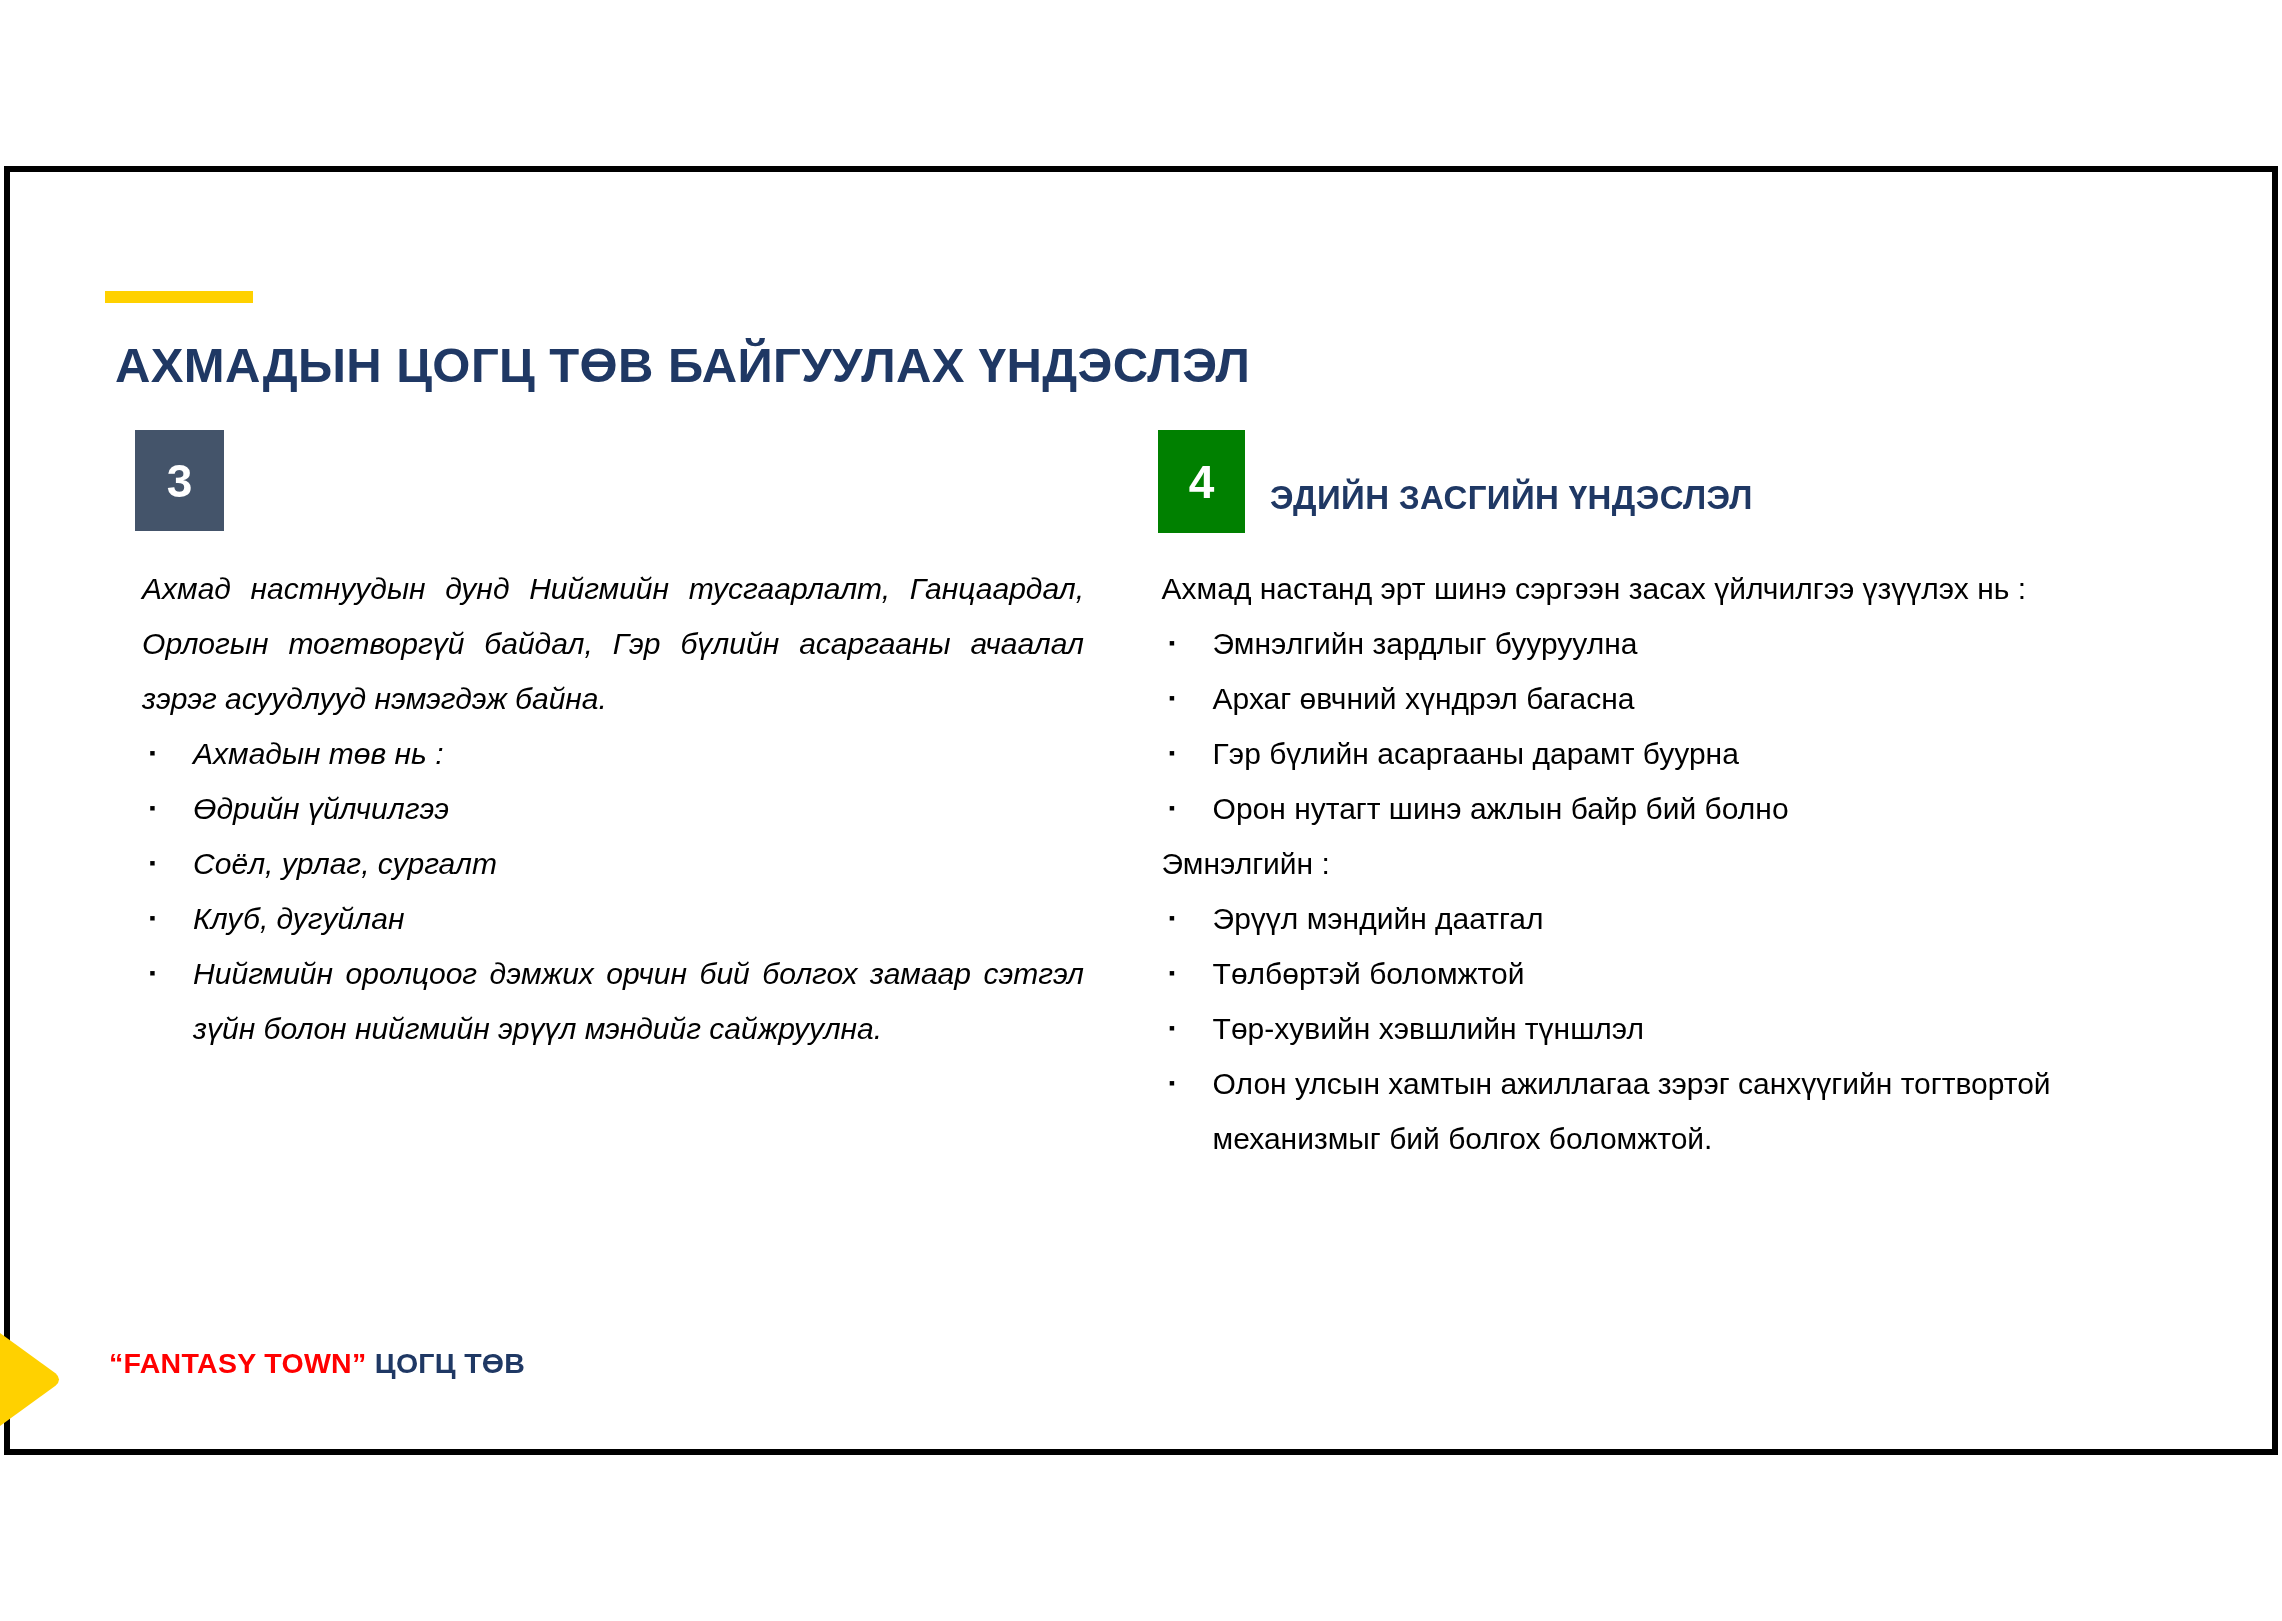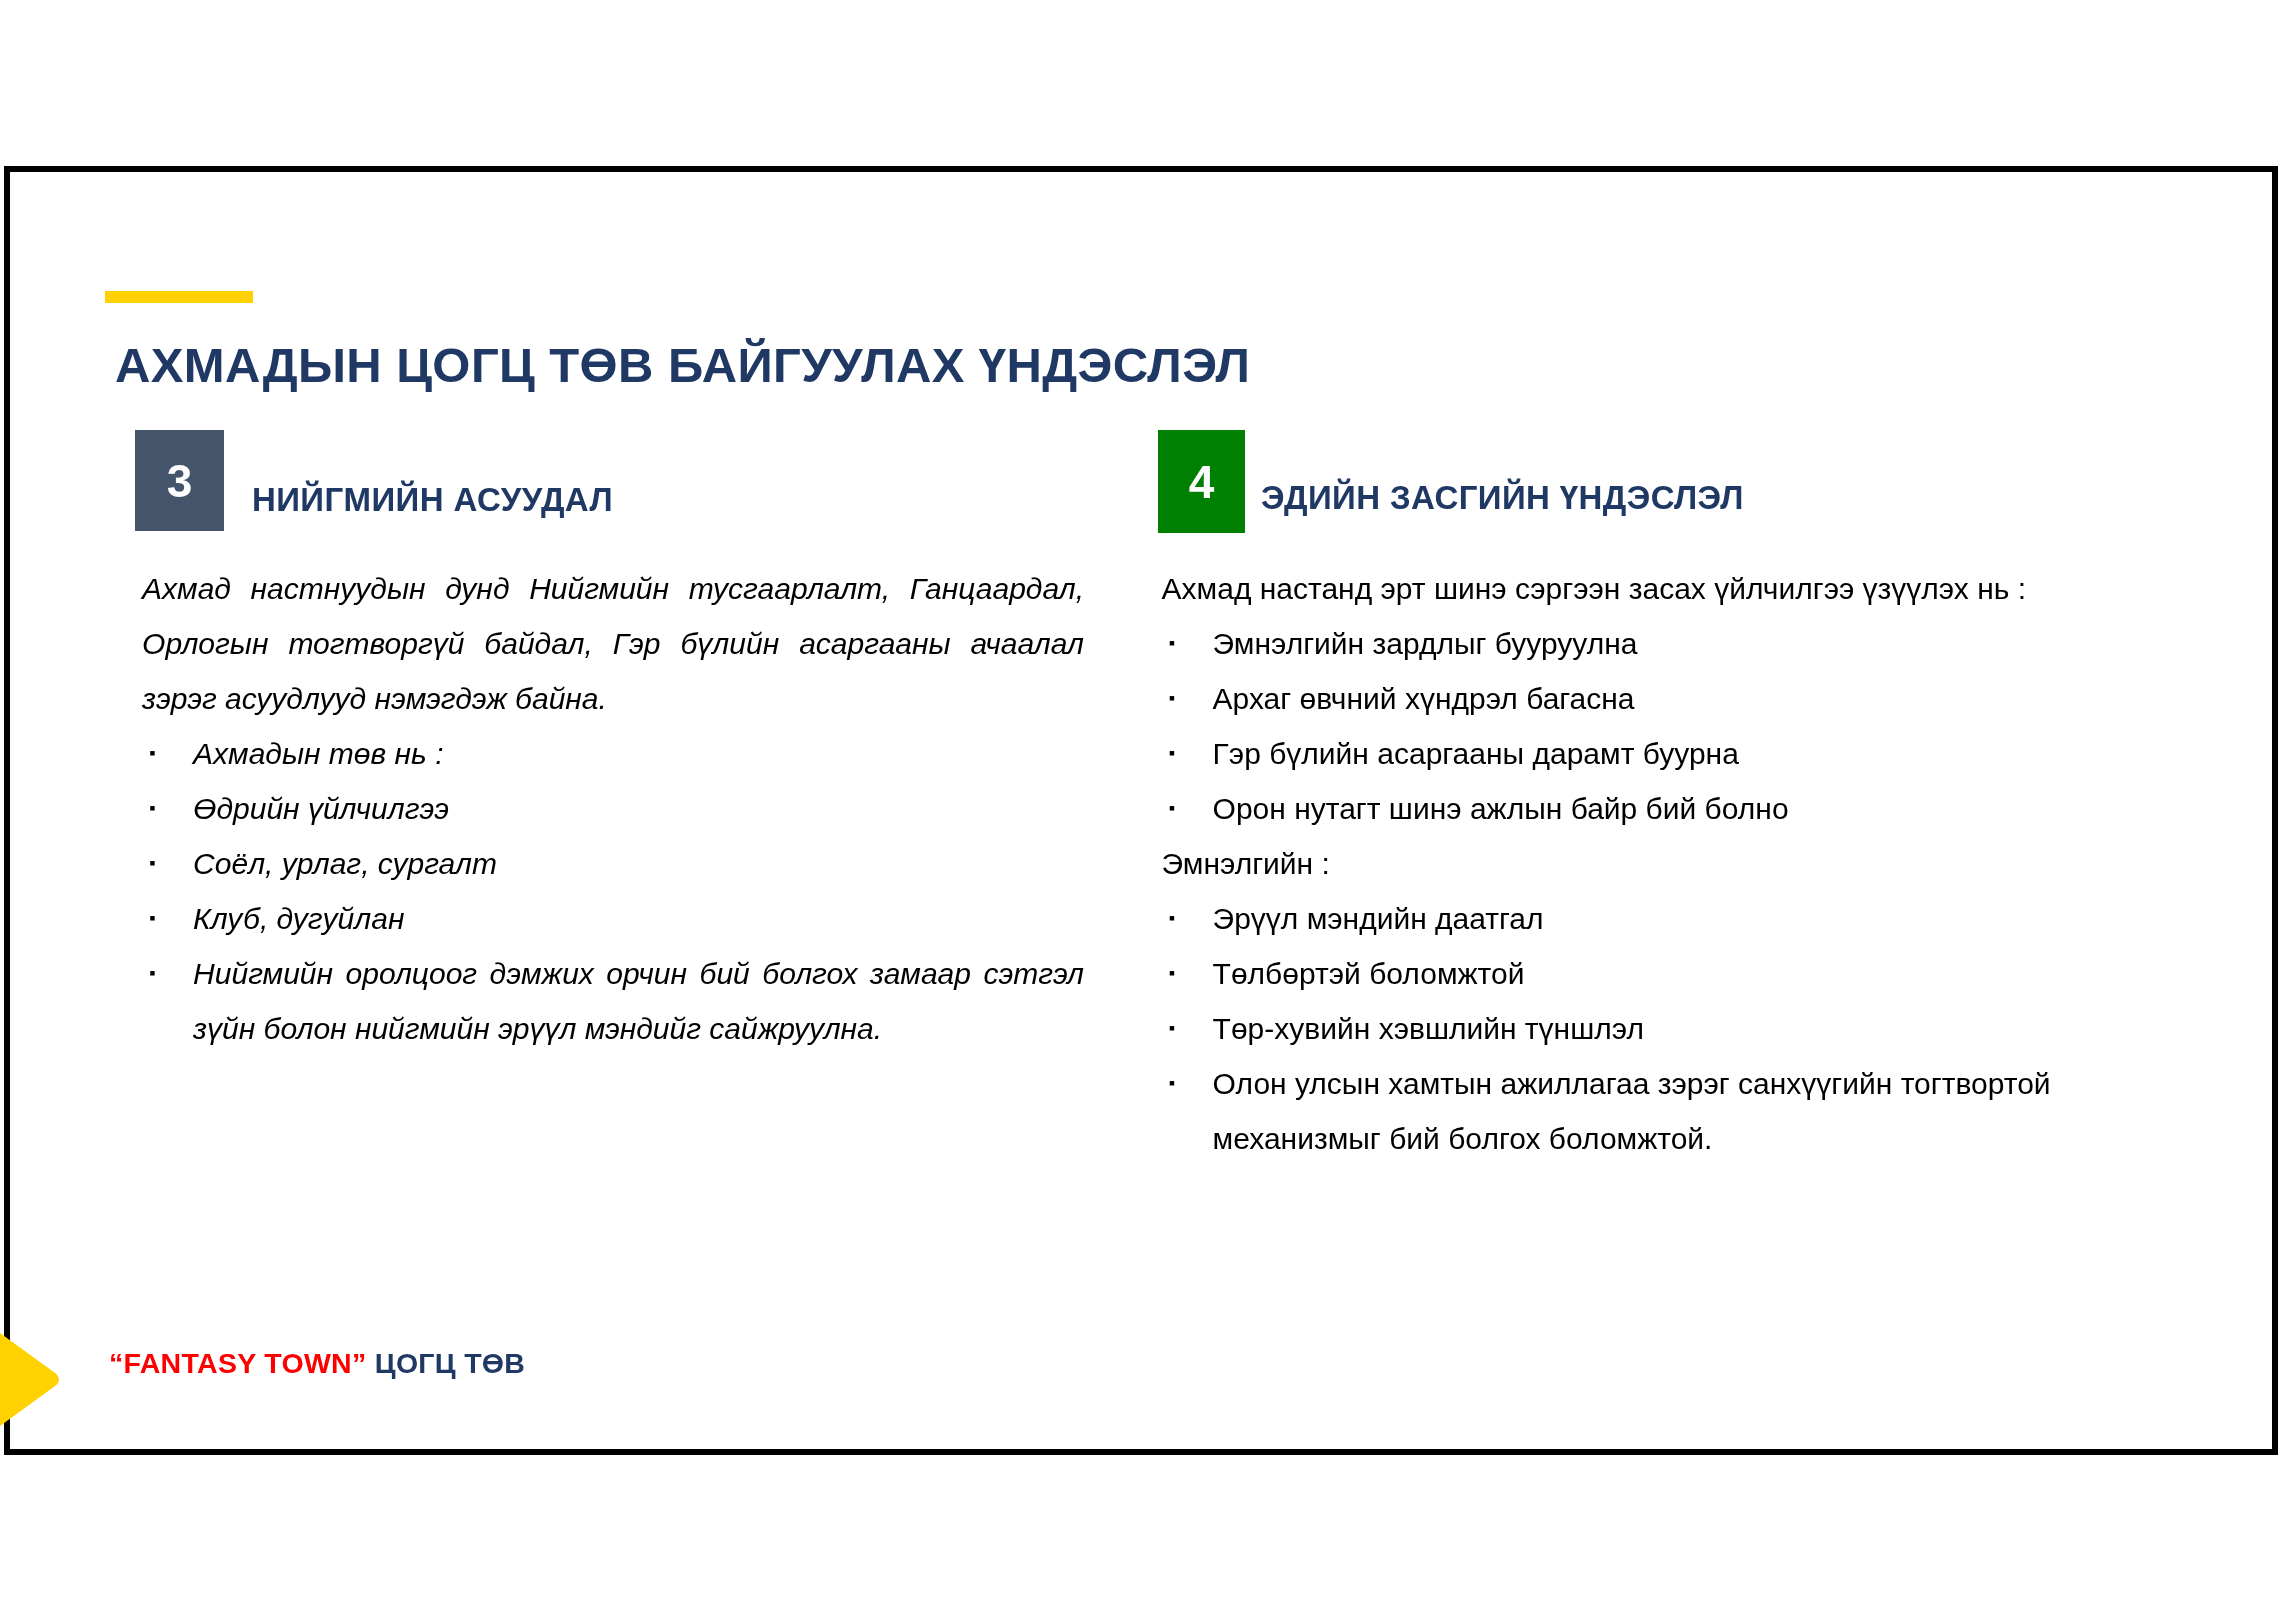--- a/index.html
+++ b/index.html
@@ -83,21 +83,21 @@
   .column-header-label {
     color: #1F3864;
     font-size: 33px;
     font-weight: bold;
     letter-spacing: 0.4px;
     white-space: nowrap;
     line-height: 1;
     padding-top: 53px;
   }
   #header-label-3 { padding-left: 28px; }
-  #header-label-4 { padding-left: 16px; padding-top: 51px; }
+  #header-label-4 { padding-left: 25px; padding-top: 51px; }
 
   
   .body-block {
     margin-top: 26px;
     color: #000000;
     font-size: 30px;
     line-height: 55px;
   }
   #column-left .body-block  { padding-left: 7.1px; font-style: italic; }
   #column-right .body-block { padding-left: 3.6px; }
@@ -166,21 +166,20 @@
 <div id="slide-frame"></div>
 
 <div id="accent-bar"></div>
 
 <div id="slide-title">АХМАДЫН ЦОГЦ ТӨВ БАЙГУУЛАХ ҮНДЭСЛЭЛ</div>
 
 <div class="column" id="column-left">
 
   <div class="column-header">
     <div class="badge" id="badge-3">3</div>
-    <div class="column-header-label" id="header-label-3">НИЙГМИЙН АСУУДАЛ</div>
   </div>
 
   <div class="body-block">
     <p class="para">Ахмад настнуудын дунд Нийгмийн тусгаарлалт, Ганцаардал, Орлогын тогтворгүй байдал, Гэр бүлийн асаргааны ачаалал зэрэг асуудлууд нэмэгдэж байна.</p>
 
     <ul class="bullets">
       <li>
         <span class="marker">▪</span>
         <span class="li-text">Ахмадын төв нь :</span>
       </li>

